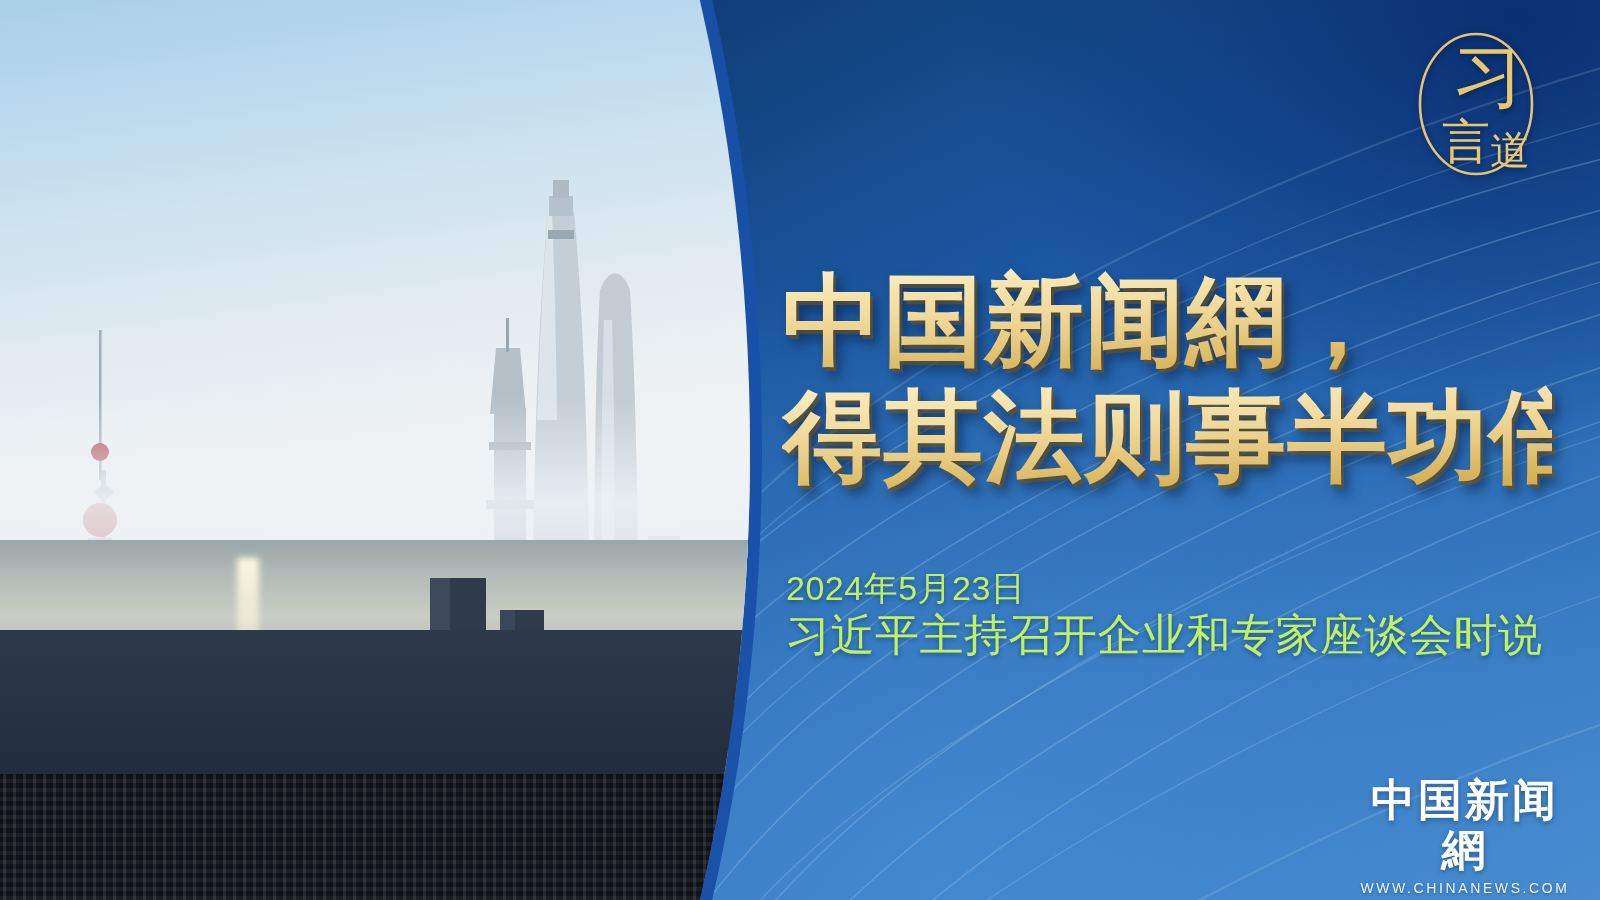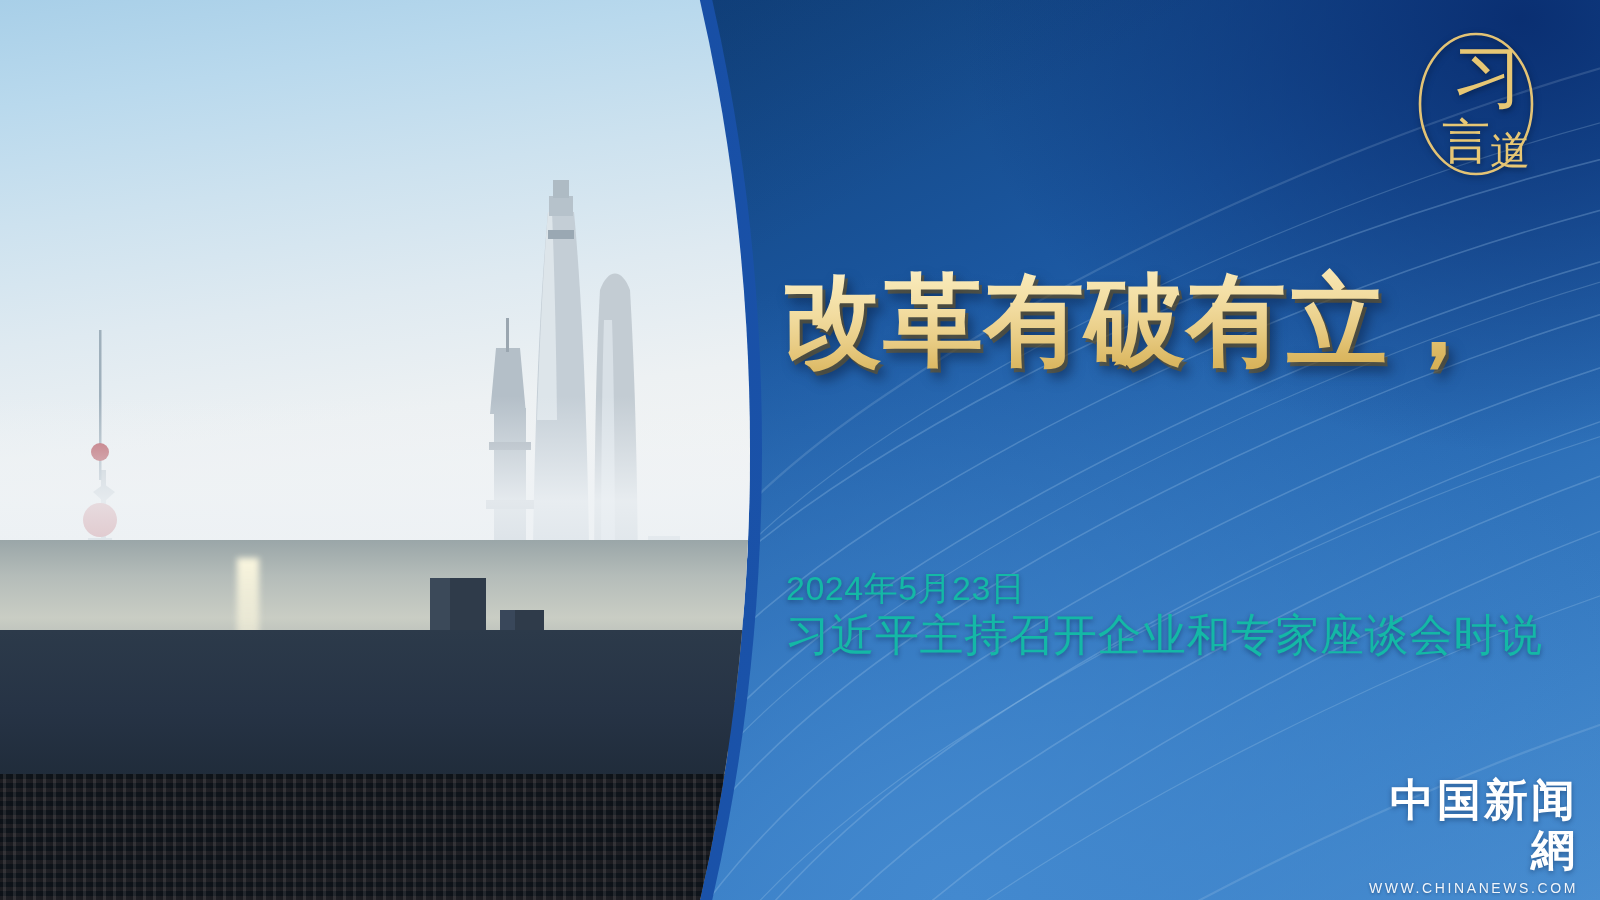--- a/index.html
+++ b/index.html
@@ -110,21 +110,21 @@
     color:transparent;
     -webkit-text-fill-color:transparent;
     filter:
       drop-shadow(3px 4px 0px rgba(120,86,20,.55))
       drop-shadow(5px 7px 6px rgba(6,26,60,.55));
   }
 
   
   .subtitle {
     position:absolute; left:786px; top:565px;
-    color:#14b8a6;
+    color:#bef264;
   }
   .sub-date {
     font-size:34px; line-height:46px; font-weight:400;
     letter-spacing:.5px;
     text-shadow:0 2px 5px rgba(5,26,60,.45);
   }
   .sub-desc {
     font-size:44px; line-height:48px; font-weight:400;
     letter-spacing:.5px;
     text-shadow:0 2px 5px rgba(5,26,60,.45);
@@ -138,21 +138,21 @@
   .seal svg { width:100%; height:100%; display:block;
     filter:drop-shadow(1px 2px 3px rgba(2,18,48,.6)); }
   .seal-ch {
     font-family:"DejaVu Serif","Liberation Serif",serif;
     fill:#e7c774;
   }
 
   
   .brand {
     position:absolute; left:1360px; top:775px;
-    width:210px; text-align:right;margin-left:8px;
+    width:210px; text-align:center;
   }
   .brand-cn {
     font-family:"DejaVu Serif","Liberation Serif",serif;
     font-size:44px; font-weight:700; color:#ffffff;
     letter-spacing:3px; line-height:50px;
     text-shadow:0 2px 5px rgba(5,26,60,.4);
   }
   .brand-url {
     font-size:14px; color:#f0f5fb; letter-spacing:2.6px;
     margin-top:5px;
@@ -289,21 +289,22 @@
         </g>
       </svg>
 
       <div class="fg"></div>
       <div class="fg-dense"></div>
 
     </div>
   </div>
 
   <div class="headline">
-    <div class="hl-line">改革有破有立，</div>
+    <div class="hl-line">中国新闻網，</div>
+    <div class="hl-line">得其法则事半功倍</div>
   </div>
 
   <div class="subtitle">
     <div class="sub-date">2024年5月23日</div>
     <div class="sub-desc">习近平主持召开企业和专家座谈会时说</div>
   </div>
 
   <div class="seal">
     <svg viewBox="0 0 148 172">
       <ellipse cx="74" cy="86" rx="56" ry="70" fill="none" stroke="#e3c375" stroke-width="2.6"></ellipse>

